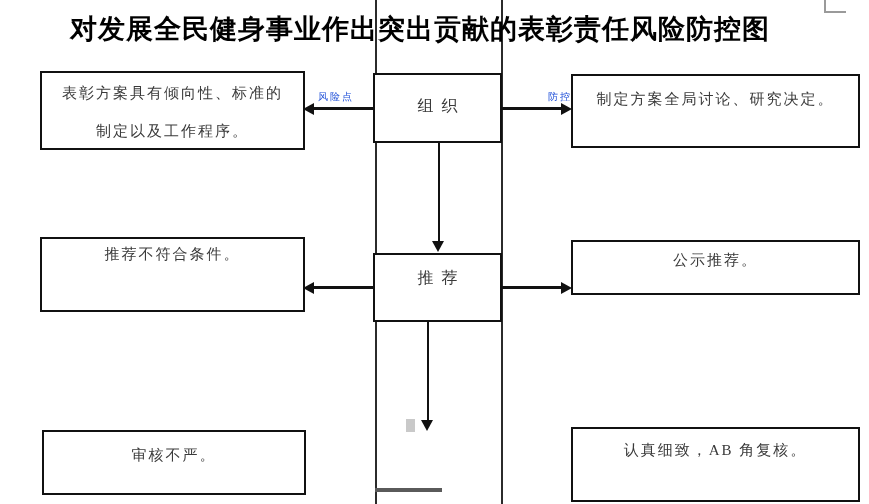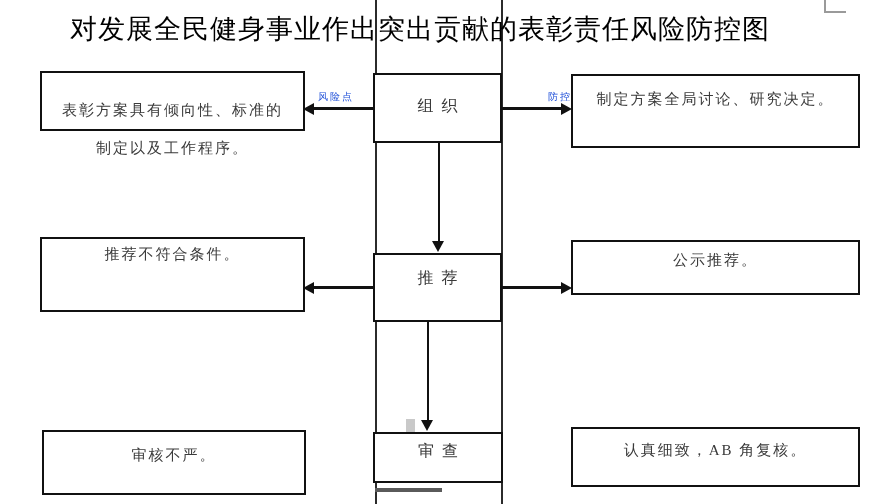--- a/index.html
+++ b/index.html
@@ -8,45 +8,45 @@
     width:869px;height:504px;
     background:#ffffff;
     overflow:hidden;
     font-family:"Liberation Serif", serif;
     color:#3a3a3a;
   }
   
   .title{
     position:absolute;left:70px;top:11px;
     font-family:"Liberation Sans", sans-serif;
-    font-weight:normal;font-size:27px;letter-spacing:1px;
+    font-weight:bold;font-size:27px;letter-spacing:1px;
     color:#000;white-space:nowrap;z-index:5;
   }
   
   .vline{position:absolute;top:0;width:2px;height:504px;background:#2b2b2b;z-index:1;}
   .vline.left{left:375px;}
   .vline.right{left:501px;}
   
   .box{
     position:absolute;background:#fff;border:2px solid #111;
     box-sizing:border-box;display:flex;flex-direction:column;
     align-items:center;z-index:3;
     font-size:15px;letter-spacing:2px;line-height:20px;
     text-align:center;white-space:nowrap;
   }
   .box .ln{display:block;}
   .stage{font-size:16px;letter-spacing:8px;text-indent:8px;}
-  #box-risk-1{left:40px;top:71px;width:265px;height:60px;padding-top:18px;line-height:38px;}
+  #box-risk-1{left:40px;top:71px;width:265px;height:79px;padding-top:1px;line-height:38px;}
   #box-ctrl-1{left:571px;top:74px;width:289px;height:74px;padding-top:13px;}
   #box-stage-1{left:373px;top:73px;width:129px;height:70px;padding-top:21px;}
   #box-risk-2{left:40px;top:237px;width:265px;height:75px;padding-top:5px;}
   #box-ctrl-2{left:571px;top:240px;width:289px;height:55px;padding-top:8px;}
   #box-stage-2{left:373px;top:253px;width:129px;height:69px;padding-top:13px;}
   #box-risk-3{left:42px;top:430px;width:264px;height:65px;padding-top:13px;}
-  #box-ctrl-3{left:571px;top:427px;width:289px;height:60px;padding-top:11px;}
+  #box-ctrl-3{left:571px;top:427px;width:289px;height:75px;padding-top:11px;}
   #box-stage-3{left:373px;top:432px;width:130px;height:51px;padding-top:7px;}
   
   .arrow-label{
     position:absolute;font-size:10px;letter-spacing:2px;
     color:#1d4ed8;z-index:4;white-space:nowrap;margin-top:20px;
   }
   #label-risk{left:318px;top:70px;}
   #label-ctrl{left:517px;top:70px;padding-left:31px;}
   
   .shaft-h{position:absolute;height:3px;background:#111;z-index:2;}
@@ -111,20 +111,17 @@
   <div class="head left" style="left:303px;top:282px;"></div>
   <div class="shaft-h" style="left:502px;top:286px;width:60px;"></div>
   <div class="head right" style="left:561px;top:282px;"></div>
 
   <div class="shaft-v" style="left:427px;top:322px;height:99px;"></div>
   <div class="head down" style="left:421px;top:420px;"></div>
 
   <div class="box" id="box-risk-3">
     <span class="ln">审核不严。</span>
   </div>
-  <div class="box stage" id="box-stage-3">
-    <span class="ln">审查</span>
-  </div>
   <div class="box" id="box-ctrl-3">
     <span class="ln">认真细致，AB 角复核。</span>
   </div>
 
 </div>
 
 </body></html>

